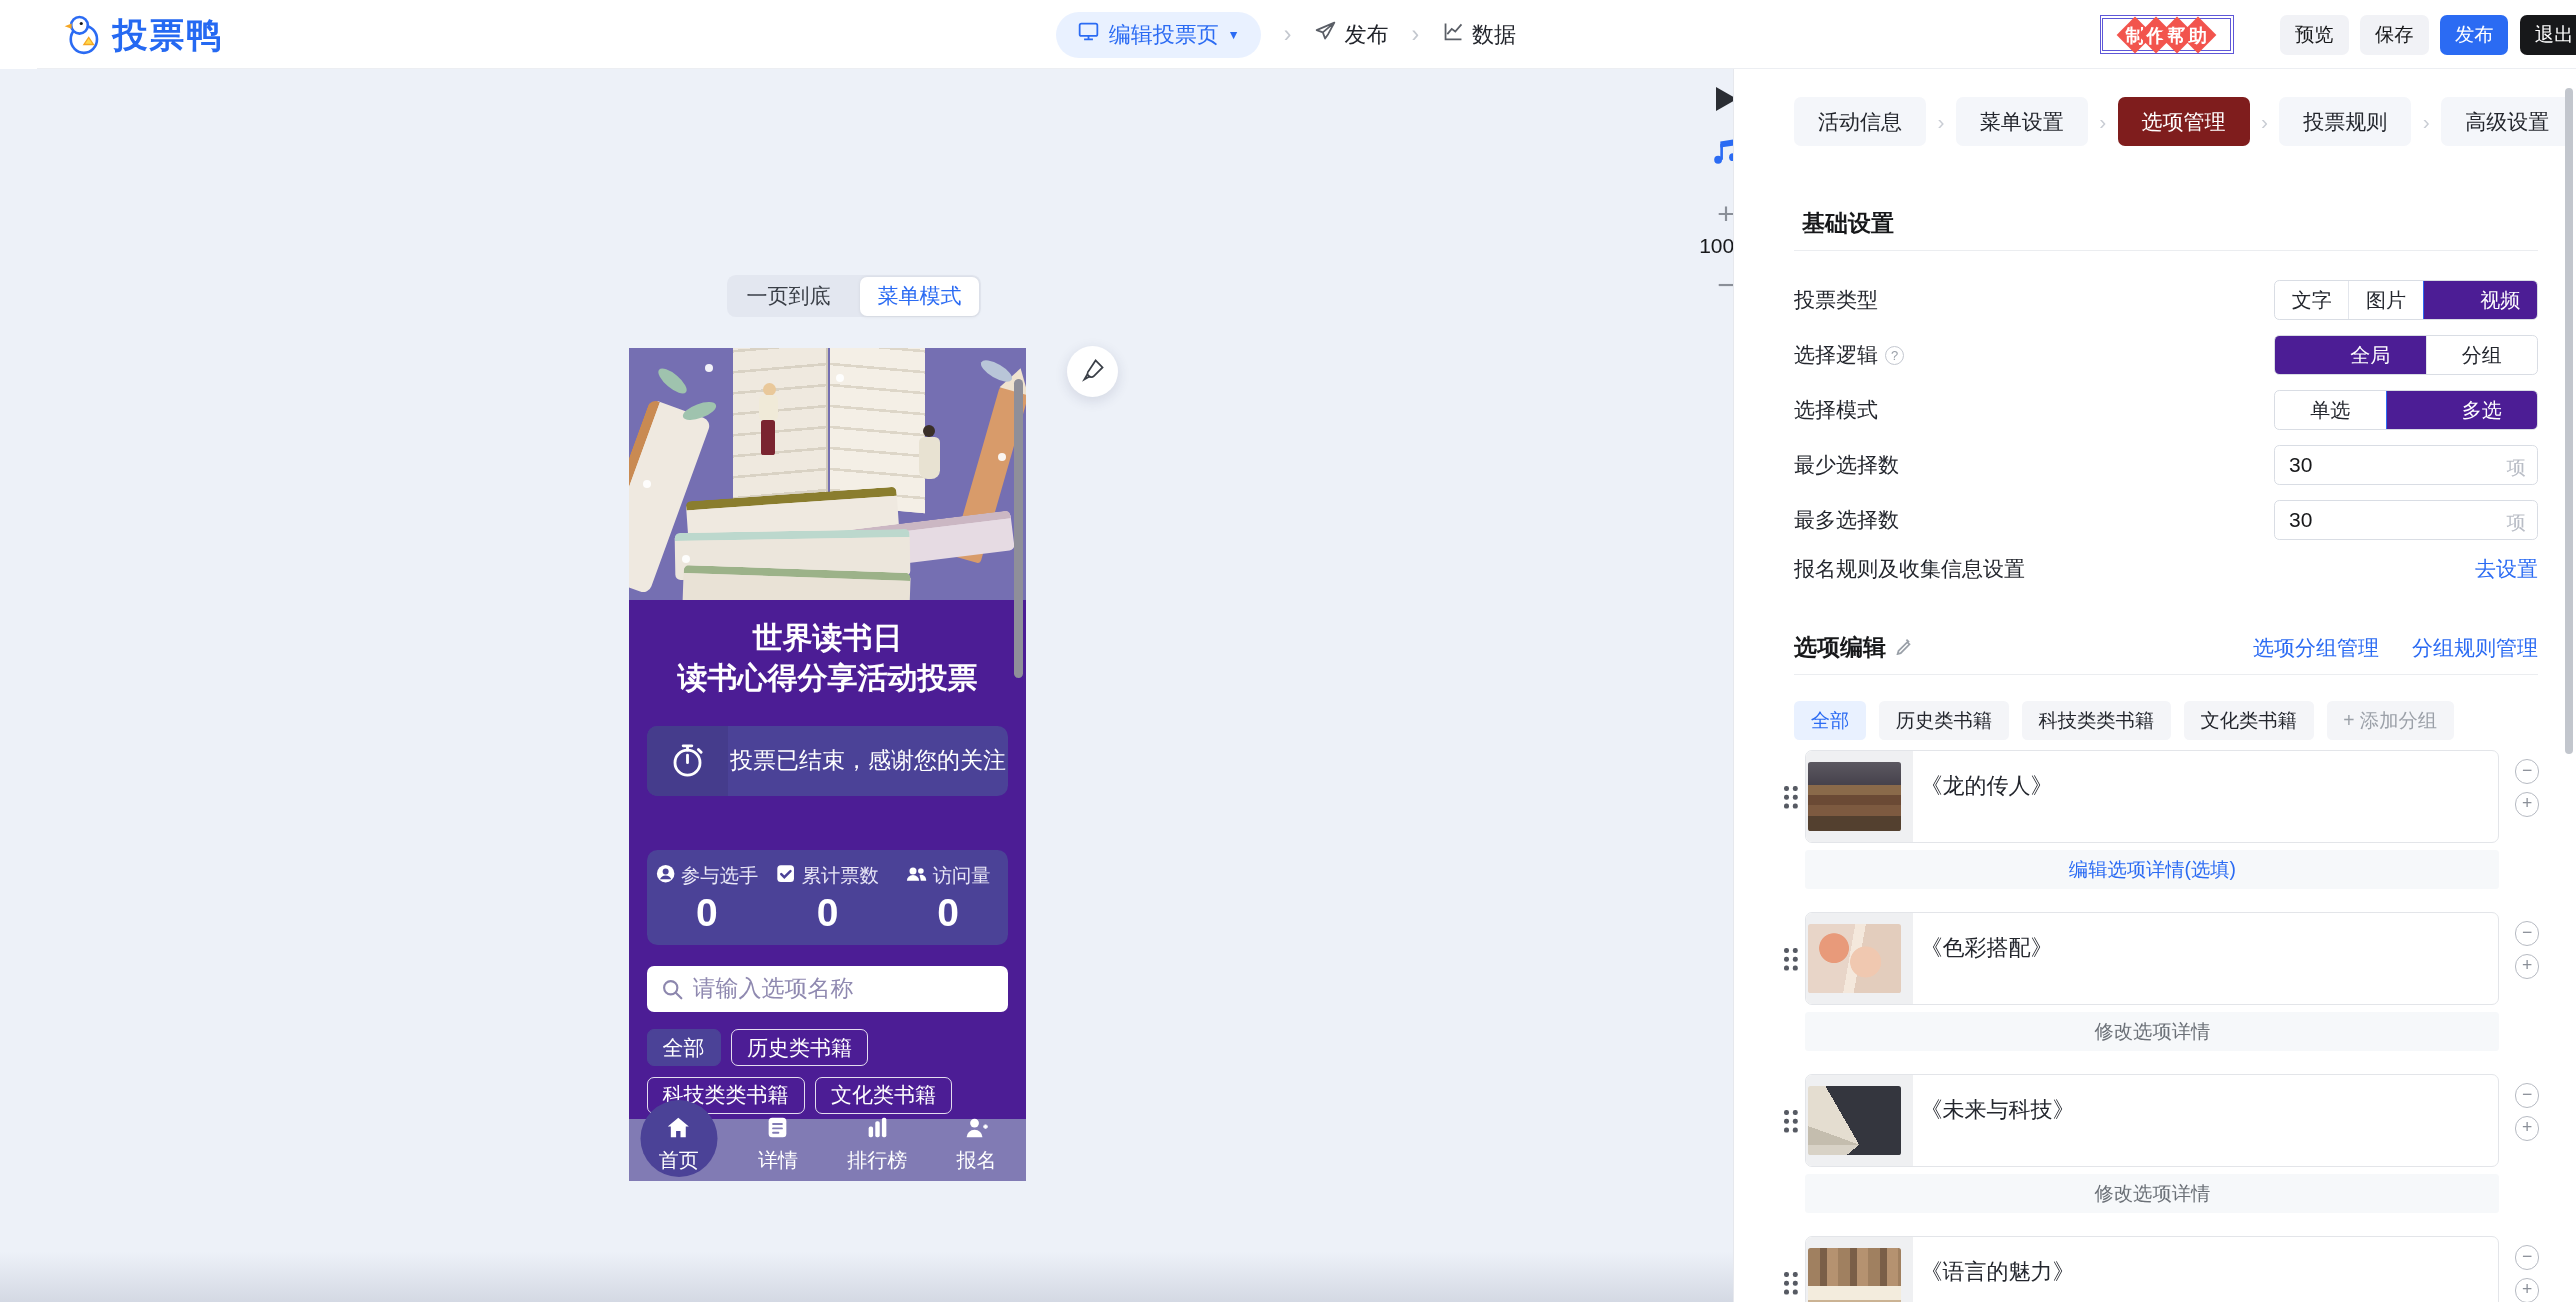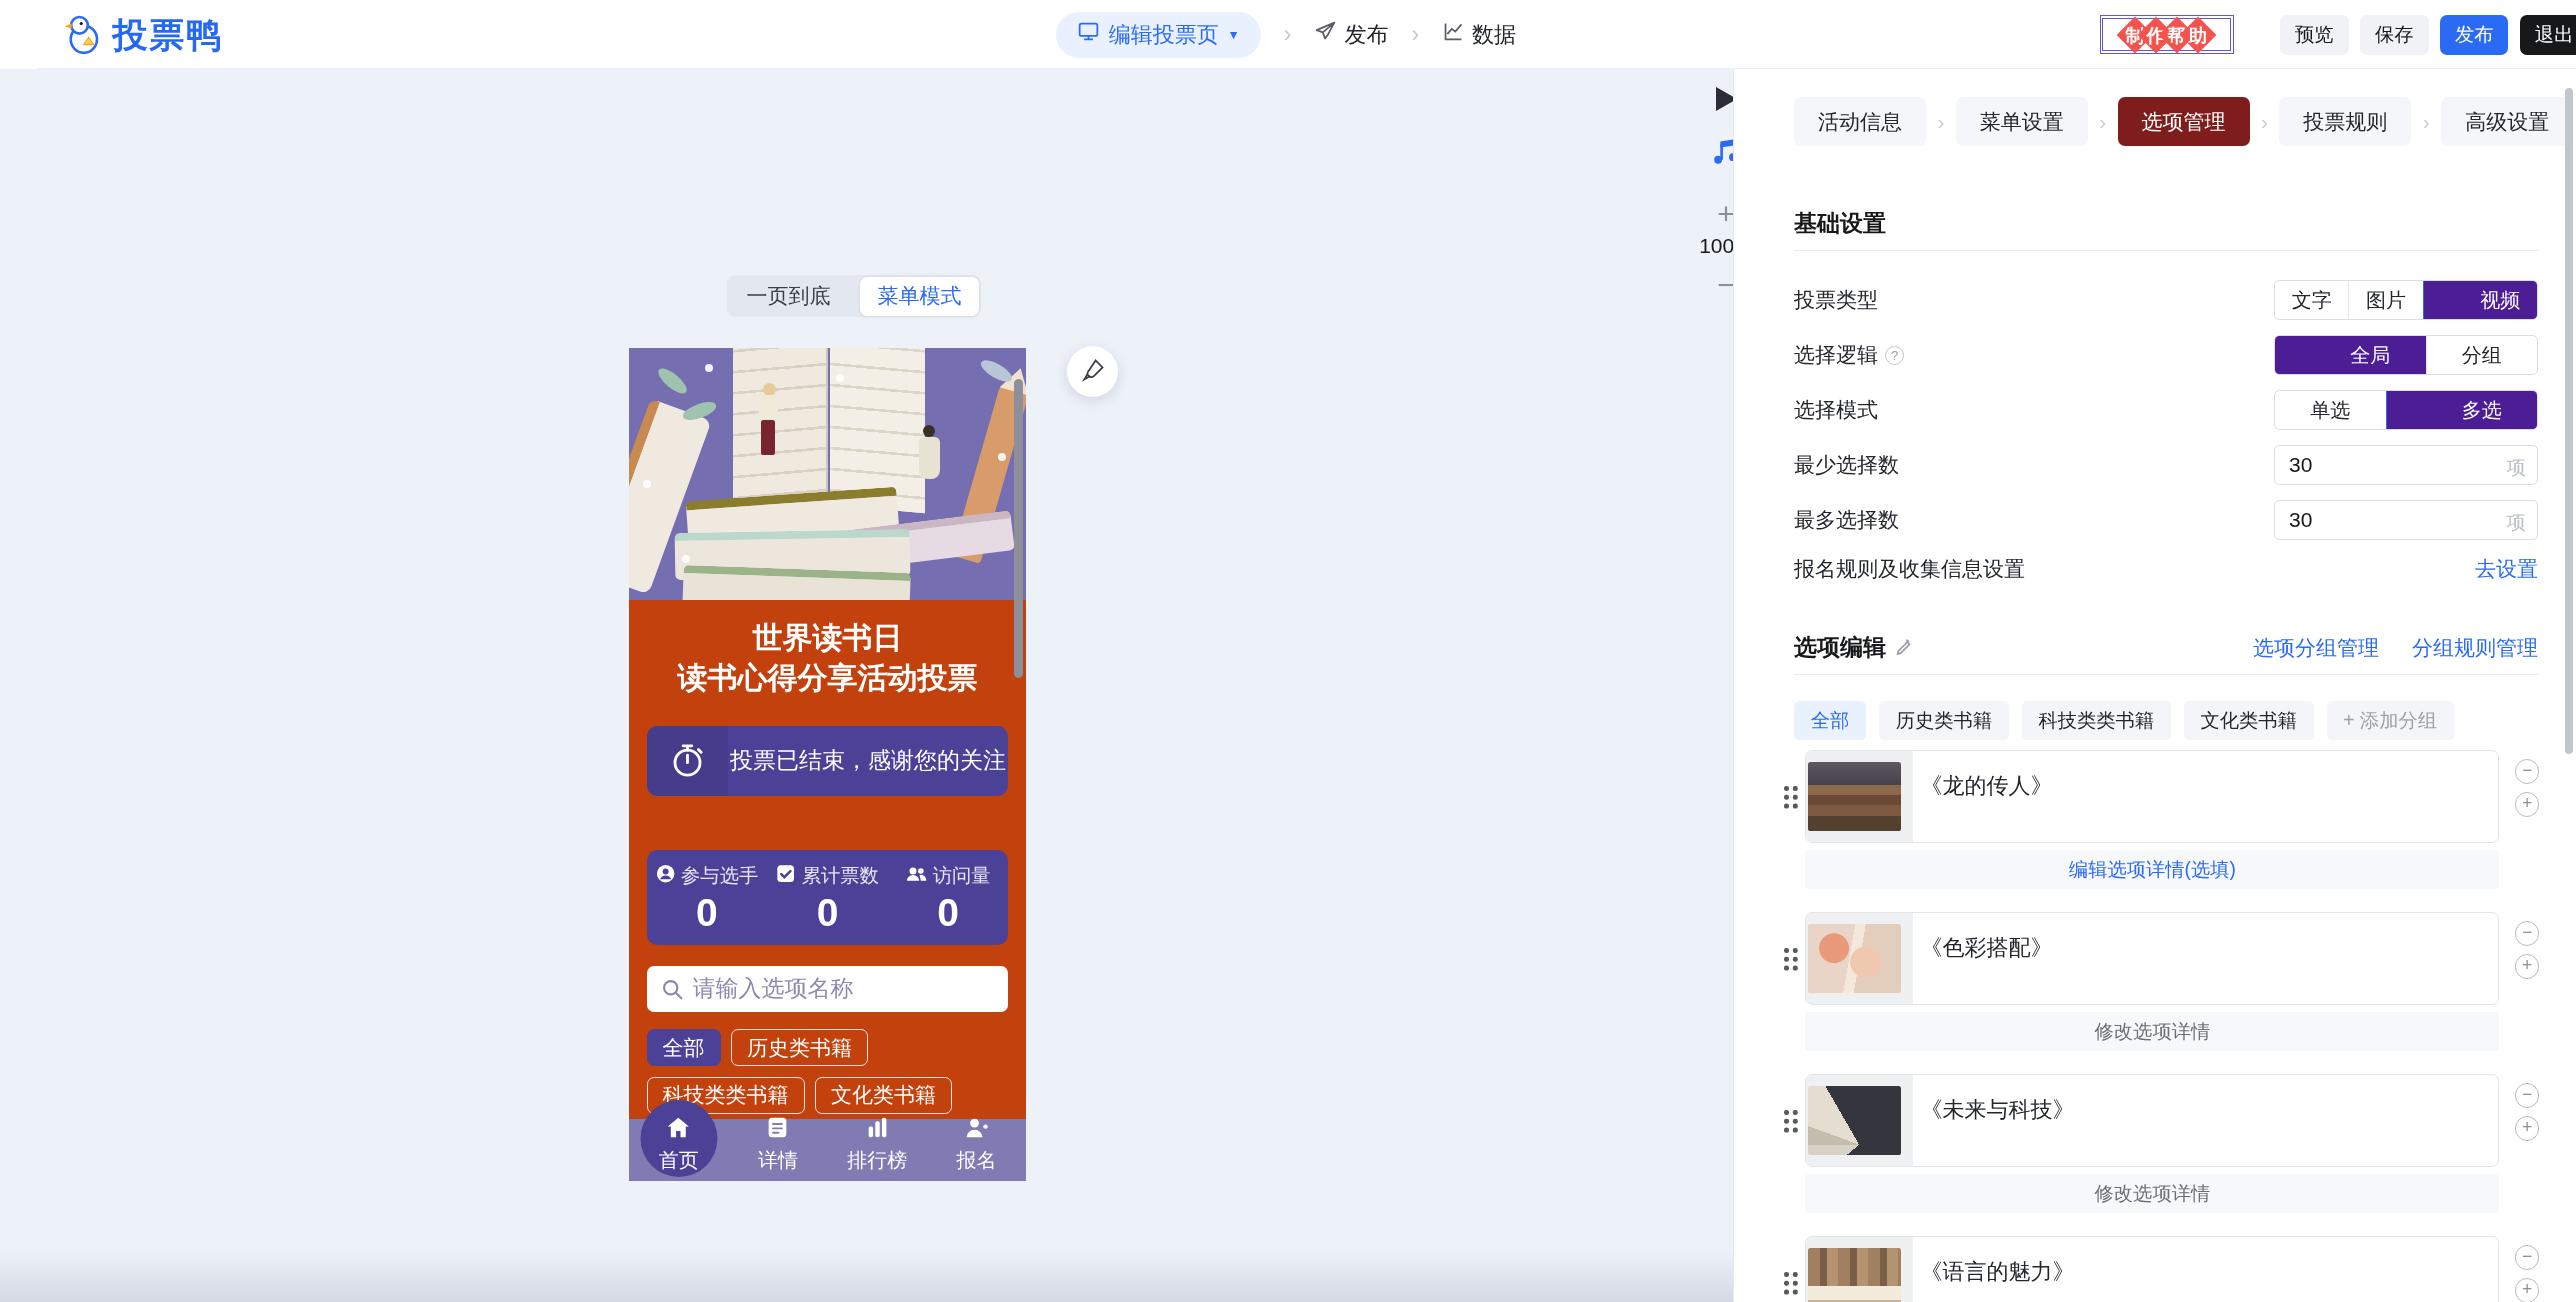--- a/index.html
+++ b/index.html
@@ -34,21 +34,21 @@
   
   .side-tools { position:absolute; left:1703px; top:10.5px; width:46px; display:flex; flex-direction:column; align-items:center; }
   .play-tri { width:0; height:0; border-left:21px solid #2a2d33; border-top:12.3px solid transparent; border-bottom:12.3px solid transparent; margin-top:7px; }
   .music { margin-top:26px; }
   .zoom-in { margin-top:33px; font-size:30px; color:#8a8f98; line-height:26px; }
   .zoom-level { margin-top:7px; font-size:21px; color:#17181a; }
   .zoom-out { margin-top:14px; font-size:30px; color:#8a8f98; line-height:26px; }
   .panel-edge { position:absolute; left:1733px; top:69px; width:0.9px; height:1234px; background:#e6e8ed; z-index:5; }
 
   
-  .phone { position:absolute; left:629px; top:279px; width:397px; height:833px; background:#c2410c; overflow:hidden; }
+  .phone { position:absolute; left:629px; top:279px; width:397px; height:833px; background:#4c1d95; overflow:hidden; }
   .illus { position:relative; width:397px; height:252px; background:#756fb2; overflow:hidden; }
   .il { position:absolute; }
   .p-scroll { position:absolute; right:3.5px; top:31px; width:8.8px; height:299px; border-radius:5.3px; background:#8f8f99; }
   .p-title { margin-top:17.6px; text-align:center; color:#fff; font-size:30px; font-weight:bold; line-height:40px; }
   .status-card { margin:28px 17.6px 0; height:70px; background:#4b4297; border-radius:10.5px; display:flex; overflow:hidden; }
   .timer-box { width:81px; background:#453c8c; display:flex; align-items:center; justify-content:center; }
   .status-text { flex:1; display:flex; align-items:center; justify-content:center; color:#fff; font-size:23px; }
   .stats-card { margin:54px 17.6px 0; height:95px; background:#4b4297; border-radius:10.5px; display:flex; align-items:center; }
   .stat { flex:1; text-align:center; color:#fff; }
   .stat-label { display:flex; align-items:center; justify-content:center; gap:6.2px; font-size:19.3px; color:#e9e7f7; }
@@ -90,21 +90,21 @@
   .fig1-legs { left:132px; top:72px; width:14px; height:35px; background:#7a2430; border-radius:2.6px; }
   .fig2-head { left:294px; top:77px; width:12.3px; height:12.3px; border-radius:50%; background:#3a2f28; }
   .fig2-body { left:290px; top:89px; width:21px; height:42px; border-radius:5.3px 5.3px 8.8px 8.8px; background:#e8e2d2; }
 
   
   .panel { position:absolute; left:1734px; top:69px; width:842px; height:1234px; background:#fff; padding:0 38px 0 60px; overflow:hidden; }
   .steps { margin-top:28px; display:flex; align-items:center; gap:11.4px; }
   .step-box { height:49px; padding:0 24px; display:flex; align-items:center; background:#f4f6fa; border-radius:7px; font-size:21px; color:#23262d; white-space:nowrap;font-family:Liberation Mono, monospace; }
   .step-box.active { background:#7f1d1d; color:#fff; }
   .step-sep { color:#c9cdd4; font-size:21px; }
-  .sec-title { margin-top:62px; font-size:23px; font-weight:bold; color:#17181a; }
+  .sec-title { margin-top:62px; font-size:23px; font-weight:bold; color:#17181a;margin-left:8px; }
   .divider { margin-top:10.5px; height:0.9px; background:#ebedf0; }
   .form { margin-top:21px; }
   .form-row { display:flex; align-items:center; justify-content:space-between; height:40px; margin-top:15px; }
   .form-row:first-child { margin-top:30px; }
   .form-label { font-size:21px; color:#23262d; display:flex; align-items:center; gap:7px; }
   .q-circle { width:19.3px; height:19.3px; border:1.3px solid #c3c7cf; border-radius:50%; color:#9aa0a8; font-size:13px; display:flex; align-items:center; justify-content:center; }
   .seg { display:flex; width:264px; height:40px; border:0.9px solid #d9dde4; border-radius:5.3px; overflow:hidden; background:#fff; }
   .seg-opt { flex:1; display:flex; align-items:center; justify-content:center; font-size:20px; color:#23262d; border-left:0.9px solid #e3e6ec; }
   .seg-opt:first-child { border-left:none; }
   .seg-opt.sel { background:#4c1d95; color:#fff; border-left-color:#2b6bf3;padding-left:40px; }

